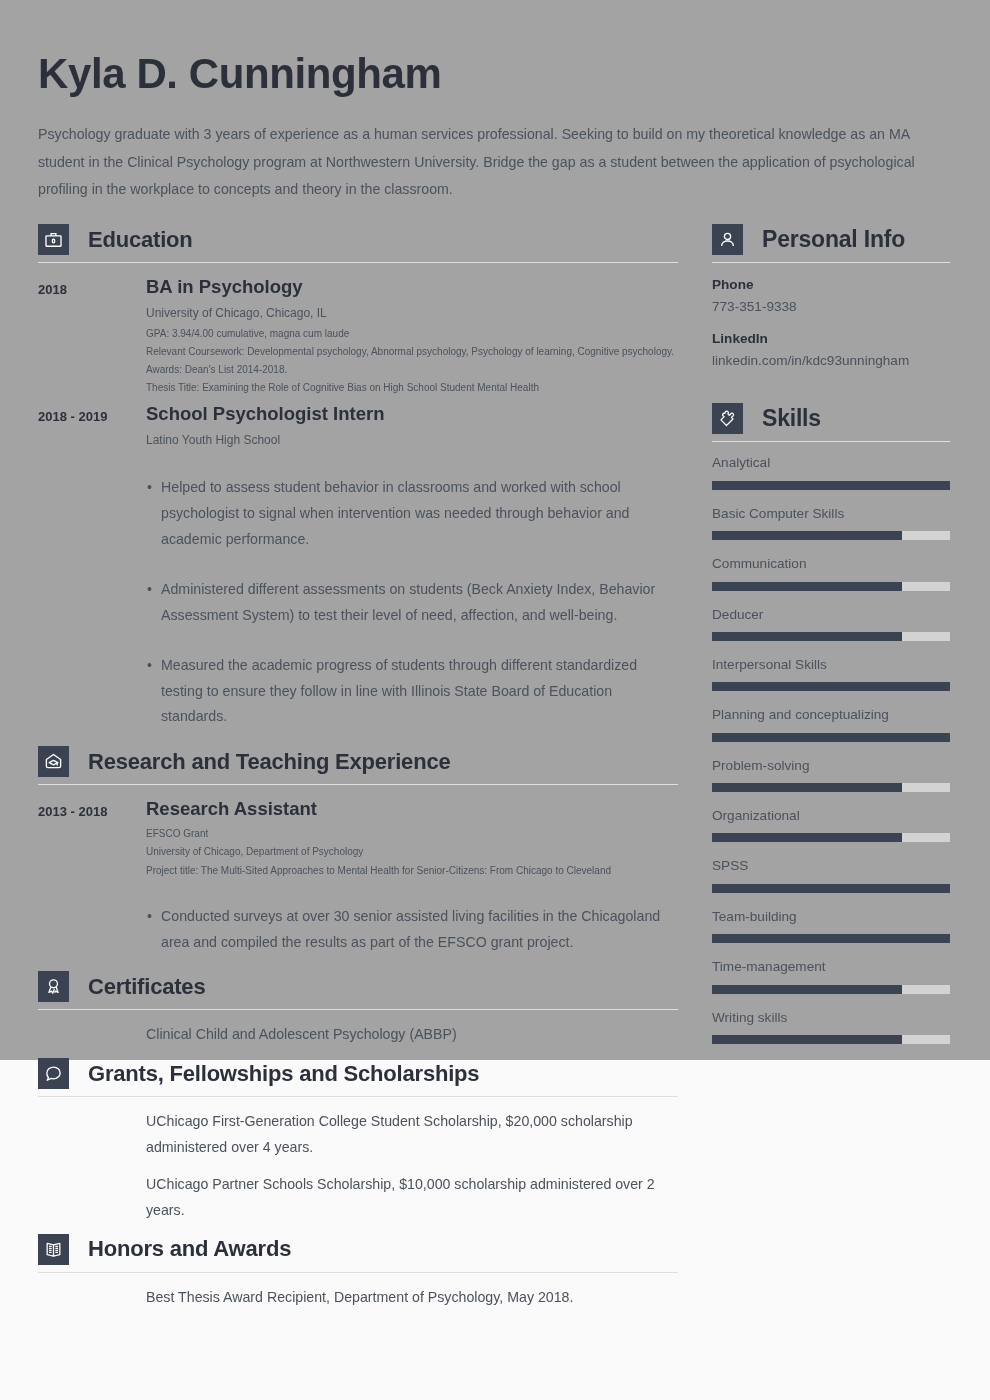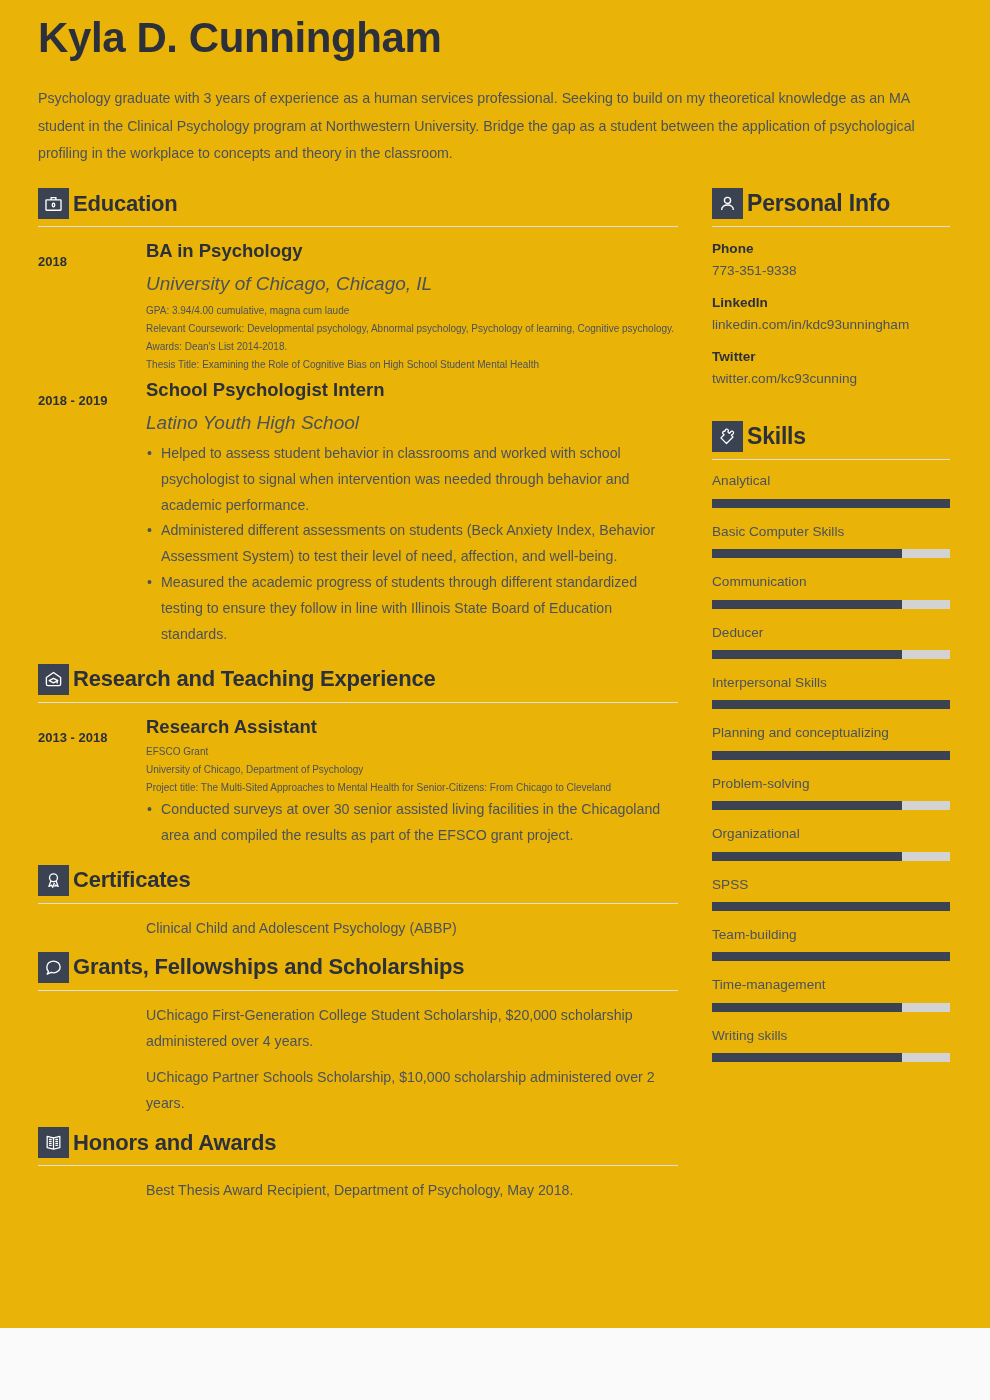--- a/index.html
+++ b/index.html
@@ -7,24 +7,24 @@
   html, body {
     width: 990px;
     height: 1400px;
     background: #fafafa;
     font-family: "Liberation Sans", sans-serif;
     color: #434a54;
   }
 
   .page {
     width: 990px;
-    height: 1328px;
+    height: 1060px;
     position: relative;
-    padding: 14px 40px 0 38px;
-    background: #eab308;
+    padding: 50px 40px 0 38px;
+    background: #a3a3a3;
   }
 
   
   .name {
     font-size: 42px;
     font-weight: bold;
     letter-spacing: -0.4px;
     color: #2b303b;
     line-height: 1.12;
     margin-bottom: 24px;
@@ -43,21 +43,21 @@
     align-items: flex-start;
     gap: 0;
   }
   .col-main { width: 640px; flex: 0 0 640px; }
   .col-side { width: 238px; flex: 0 0 238px; margin-left: 34px; }
 
   
   .section-head {
     display: flex;
     align-items: center;
-    gap: 4px;
+    gap: 19px;
     padding-bottom: 7px;
     border-bottom: 1px solid #dfdfdf;
     margin-bottom: 12px;
   }
   .sec-icon {
     width: 31px;
     height: 31px;
     flex: 0 0 31px;
     background: #3b4251;
     display: flex;
@@ -82,52 +82,51 @@
     margin-bottom: 4px;
   }
   .entry-date {
     width: 108px;
     flex: 0 0 108px;
     font-size: 13px;
     font-weight: bold;
     color: #2b303b;
     line-height: 1.62;
     padding-top: 4px;
-    margin-top: 8px;
   }
   .entry-body { flex: 1 1 auto; min-width: 0; }
   .entry-title {
     font-size: 18.5px;
     font-weight: bold;
     color: #2b303b;
     line-height: 1.35;
     margin-bottom: 3px;
   }
   .entry-sub {
-    font-size: 19px;
-    font-style: italic;
+    font-size: 12px;
     color: #4b525c;
     line-height: 1.82;
   }
   .entry-line {
     font-size: 10px;
     color: #4b525c;
     line-height: 1.82;
   }
   ul.bullets {
     list-style: none;
     margin: 0;
     padding: 0;
   }
   ul.bullets li {
     font-size: 14.2px;
     color: #4b525c;
     line-height: 1.82;
     padding-left: 15px;
     position: relative;
+    margin-top: 24px;
   }
   ul.bullets li::before {
     content: "\2022";
     position: absolute;
     left: 1px;
     top: 0;
     color: #4b525c;
   }
 
   
@@ -324,24 +323,20 @@
         </div>
 
         <div class="info-item">
           <div class="info-label">Phone</div>
           <div class="info-value">773-351-9338</div>
         </div>
         <div class="info-item">
           <div class="info-label">LinkedIn</div>
           <div class="info-value">linkedin.com/in/kdc93unningham</div>
         </div>
-        <div class="info-item">
-          <div class="info-label">Twitter</div>
-          <div class="info-value">twitter.com/kc93cunning</div>
-        </div>
       </div>
 
       <div class="side-gap"></div>
 
       <div>
         <div class="section-head">
           <span class="sec-icon">
             <svg width="19" height="19" viewBox="0 0 24 24" fill="none" stroke="#fff" stroke-width="1.6" stroke-linejoin="round">
               <path d="M9.1 4.6a2 2 0 1 1 3.3 1.6l1.9 1.9 1.5-1.5a2 2 0 1 1 2.5 2.6l-1.4 1.4 2 2-8.2 8.2-7-7 4-4-1.8-1.8a2 2 0 0 1 2.6-2.5z"></path>
             </svg>

